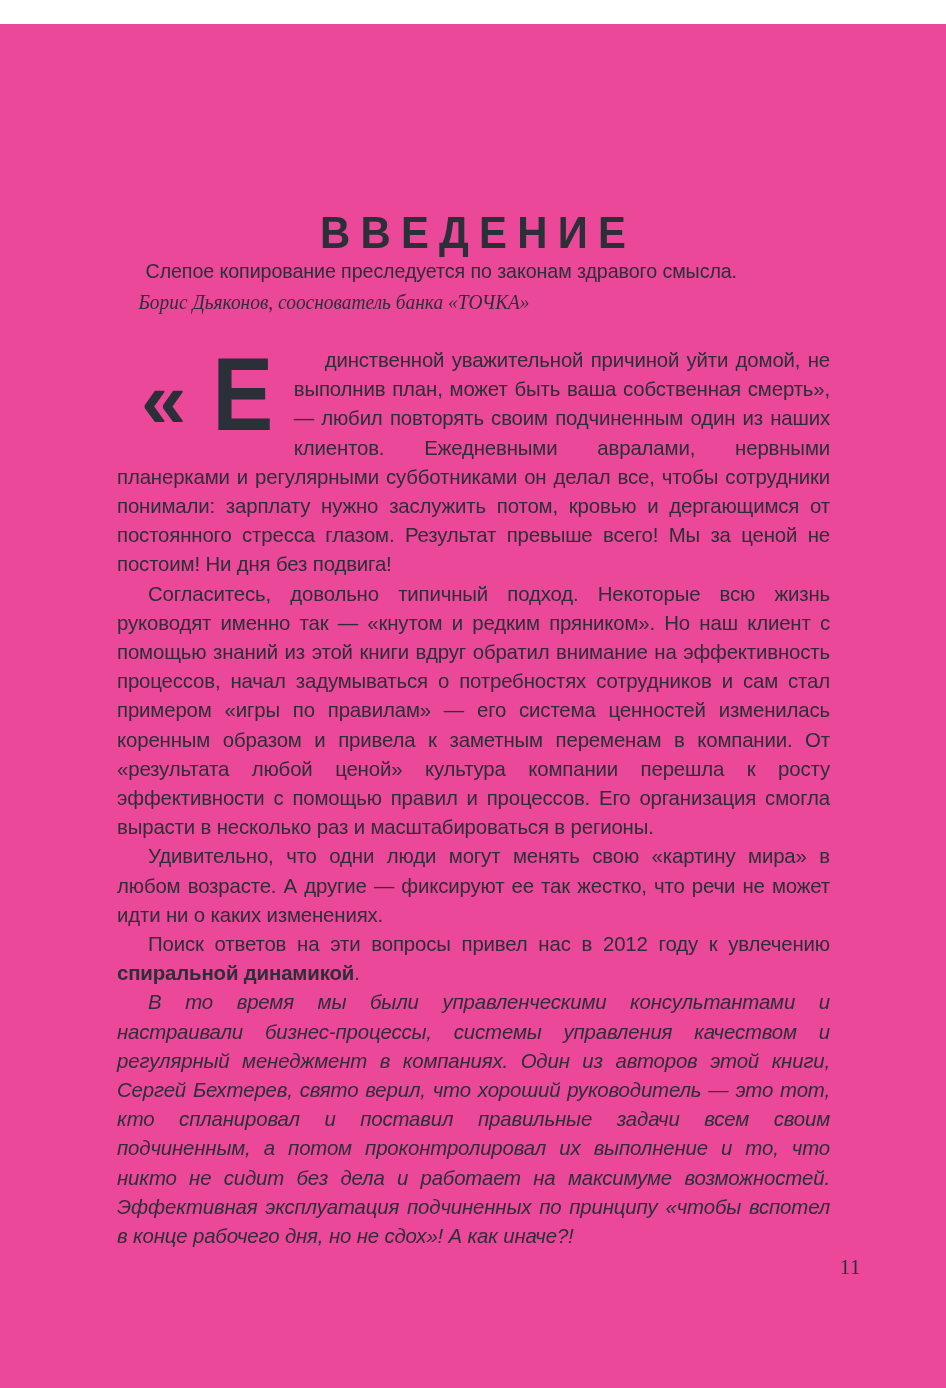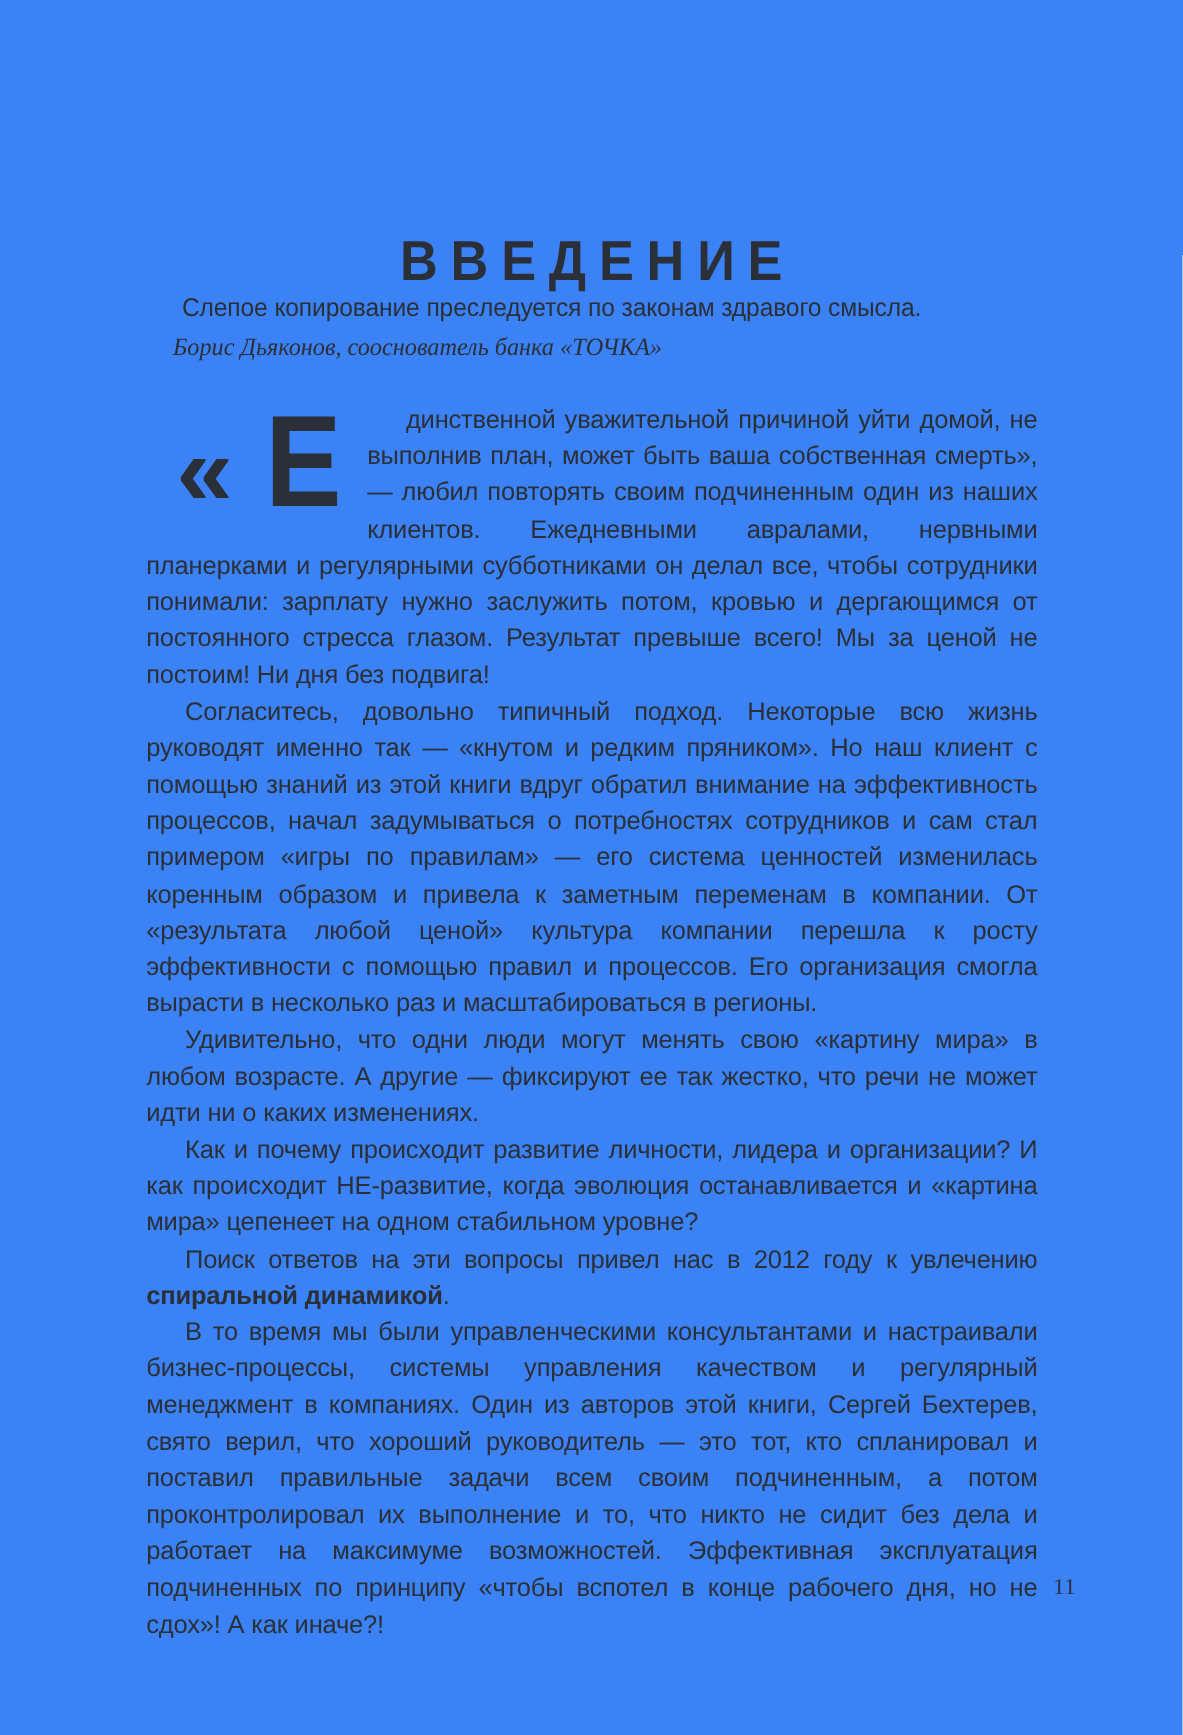--- a/index.html
+++ b/index.html
@@ -12,21 +12,22 @@
     height: 1388px;
     position: relative;
     font-family: "Liberation Sans", sans-serif;
     color: #2b2f38;
     overflow: hidden;
   }
 
   .page {
     position: absolute;
     inset: 0;
-    background: #3b82f6;
+    background: #ec4899;
+    margin-top: 24px;
   }
 
   
   .chapter-title {
     position: absolute;
     left: 0;
     right: 0;
     top: 155px;
     text-align: center;
     font-family: "Liberation Sans", sans-serif;
@@ -82,20 +83,21 @@
     hyphens: manual;
     letter-spacing: -0.15px;
   }
   .body-copy p {
     margin: 0;
     text-indent: 31px;
     text-align: justify;
   }
   .body-copy p:last-child {
     text-align: justify;
+    font-style: italic;
   }
 
   
   .dropcap {
     float: left;
     margin: 0 0 0 -7px;
     padding: 0;
     line-height: 0;
     height: 88px;
     display: flex;
@@ -131,21 +133,21 @@
     text-indent: 0;
   }
   b, strong { font-weight: 700; }
 
   
   .folio {
     position: absolute;
     right: 85px;
     bottom: 108px;
     font-family: "Liberation Serif", serif;
-    font-size: 18px;
+    font-size: 21px;
     color: #2b2f38;
     letter-spacing: 0.5px;
   }
 </style>
 </head>
 <body>
 
 <div class="page">
 
   <h1 class="chapter-title">ВВЕДЕНИЕ</h1>
@@ -165,23 +167,20 @@
     </p>
 
     <p>
       <span>Согласитесь, довольно типичный подход. Некоторые всю жизнь руководят именно так — «кнутом и редким пряником». Но наш клиент с помощью знаний из этой книги вдруг обратил внимание на эффективность процессов, начал задумываться о потребностях сотрудников и сам стал примером «игры по правилам» — его система ценностей изменилась коренным образом и привела к заметным переменам в компании. От «результата любой ценой» культура компании перешла к росту эффективности с помощью правил и процессов. Его организация смогла вырасти в несколько раз и масштабироваться в регионы.</span>
     </p>
 
     <p>
       <span>Удивительно, что одни люди могут менять свою «картину мира» в любом возрасте. А другие — фиксируют ее так жестко, что речи не может идти ни о каких изменениях.</span>
     </p>
 
-    <p>
-      <span>Как и почему происходит развитие личности, лидера и организации? И как происходит НЕ-развитие, когда эволюция останавливается и «картина мира» цепенеет на одном стабильном уровне?</span>
-    </p>
 
     <p>
       <span>Поиск ответов на эти вопросы привел нас в 2012 году к увлечению </span><b>спиральной динамикой</b><span>.</span>
     </p>
 
     <p>
       <span>В то время мы были управленческими консультантами и настраивали бизнес-процессы, системы управления качеством и регулярный менеджмент в компаниях. Один из авторов этой книги, Сергей Бехтерев, свято верил, что хороший руководитель — это тот, кто спланировал и поставил правильные задачи всем своим подчиненным, а потом проконтролировал их выполнение и то, что никто не сидит без дела и работает на максимуме возможностей. Эффективная эксплуатация подчиненных по принципу «чтобы вспотел в конце рабочего дня, но не сдох»! А как иначе?!</span>
     </p>
 
   </div>

